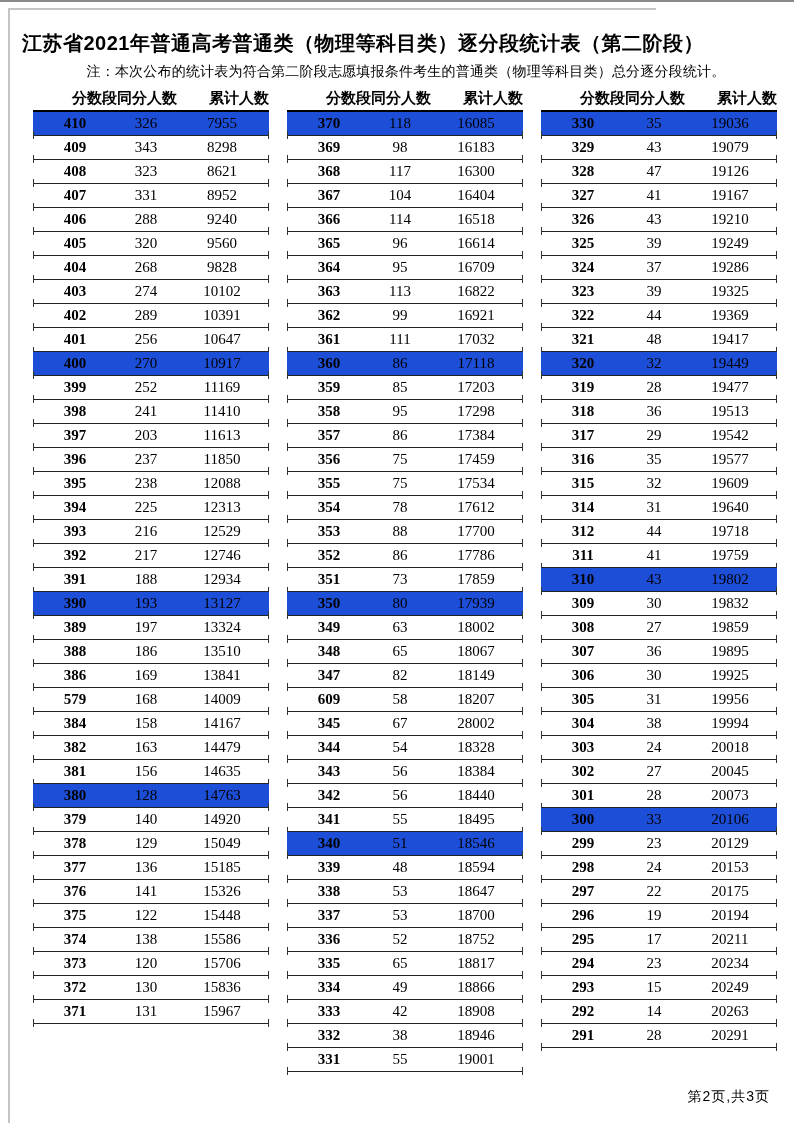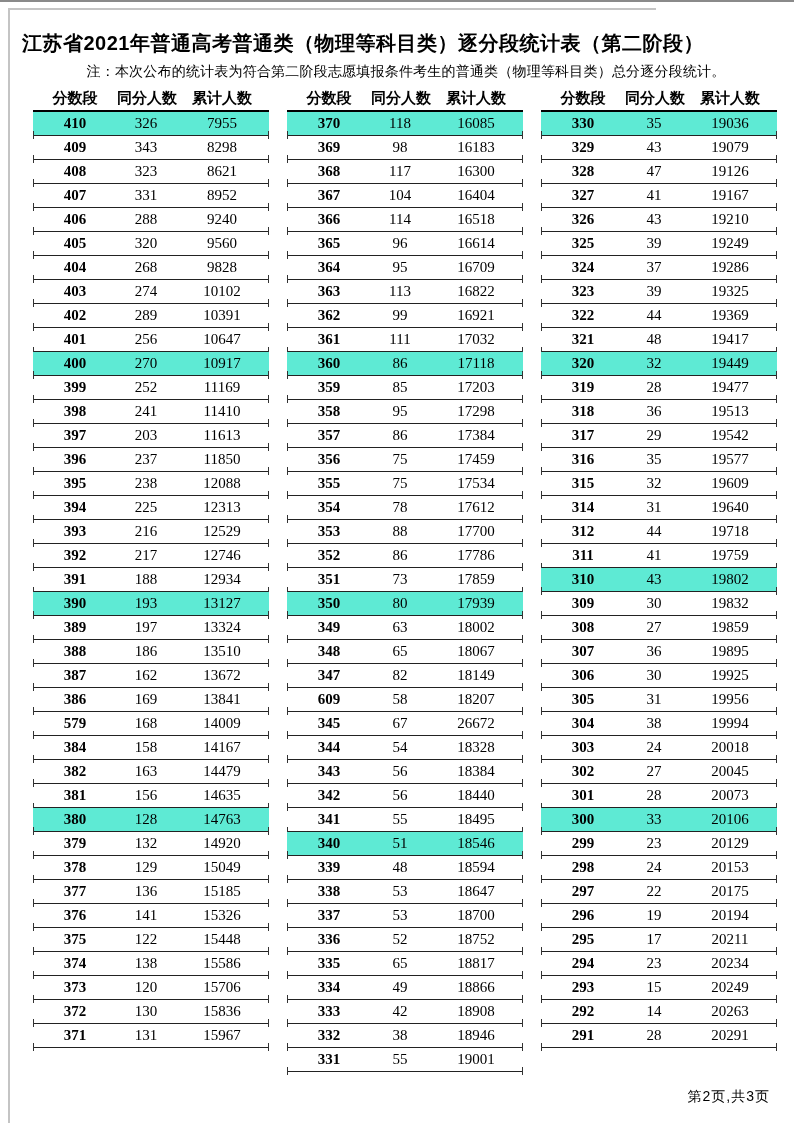--- a/index.html
+++ b/index.html
@@ -20,35 +20,35 @@
   }
   .tables-wrap{
     position:absolute;top:88px;left:33px;display:flex;gap:18px;
   }
   .score-table{width:236px;}
   .thead{
     display:grid;grid-template-columns:84px 58px 94px;
     height:22px;line-height:20px;border-bottom:2px solid #000;
     font-weight:bold;font-size:15px;
   }
-  .thead span{text-align:center;white-space:nowrap;}
+  .thead span{text-align:right;white-space:nowrap;}
   .rows{}
   .row{
     position:relative;display:grid;grid-template-columns:84px 58px 94px;
     height:23px;line-height:23px;border-bottom:1px solid #222;
     font-family:"Liberation Serif",serif;font-size:15px;
   }
   .row::before,.row::after{
     content:"";position:absolute;bottom:-4px;width:1px;height:8px;background:#333;
   }
   .row::before{left:0;}
   .row::after{right:0;}
   .row span{text-align:center;}
   .row .c-score{font-weight:bold;}
-  .row.shaded{background:#5eead4;}
+  .row.shaded{background:#1d4ed8;}
   .page-footer{
     position:absolute;top:1088px;right:24px;font-size:14px;letter-spacing:1px;margin-left:20px;
   }
 </style>
 </head>
 <body>
 
 <div class="top-edge"></div>
 <div class="frame-left"></div>
 <div class="frame-top"></div>
@@ -173,25 +173,20 @@
     <span class="c-score">389</span>
     <span class="c-count">197</span>
     <span class="c-cum">13324</span>
   </div>
         <div class="row">
     <span class="c-score">388</span>
     <span class="c-count">186</span>
     <span class="c-cum">13510</span>
   </div>
         <div class="row">
-    <span class="c-score">387</span>
-    <span class="c-count">162</span>
-    <span class="c-cum">13672</span>
-  </div>
-        <div class="row">
     <span class="c-score">386</span>
     <span class="c-count">169</span>
     <span class="c-cum">13841</span>
   </div>
         <div class="row">
     <span class="c-score">579</span>
     <span class="c-count">168</span>
     <span class="c-cum">14009</span>
   </div>
         <div class="row">
@@ -209,21 +204,21 @@
     <span class="c-count">156</span>
     <span class="c-cum">14635</span>
   </div>
         <div class="row shaded">
     <span class="c-score">380</span>
     <span class="c-count">128</span>
     <span class="c-cum">14763</span>
   </div>
         <div class="row">
     <span class="c-score">379</span>
-    <span class="c-count">132</span>
+    <span class="c-count">140</span>
     <span class="c-cum">14920</span>
   </div>
         <div class="row">
     <span class="c-score">378</span>
     <span class="c-count">129</span>
     <span class="c-cum">15049</span>
   </div>
         <div class="row">
     <span class="c-score">377</span>
     <span class="c-count">136</span>
@@ -389,21 +384,21 @@
     <span class="c-cum">18149</span>
   </div>
         <div class="row">
     <span class="c-score">609</span>
     <span class="c-count">58</span>
     <span class="c-cum">18207</span>
   </div>
         <div class="row">
     <span class="c-score">345</span>
     <span class="c-count">67</span>
-    <span class="c-cum">26672</span>
+    <span class="c-cum">28002</span>
   </div>
         <div class="row">
     <span class="c-score">344</span>
     <span class="c-count">54</span>
     <span class="c-cum">18328</span>
   </div>
         <div class="row">
     <span class="c-score">343</span>
     <span class="c-count">56</span>
     <span class="c-cum">18384</span>

